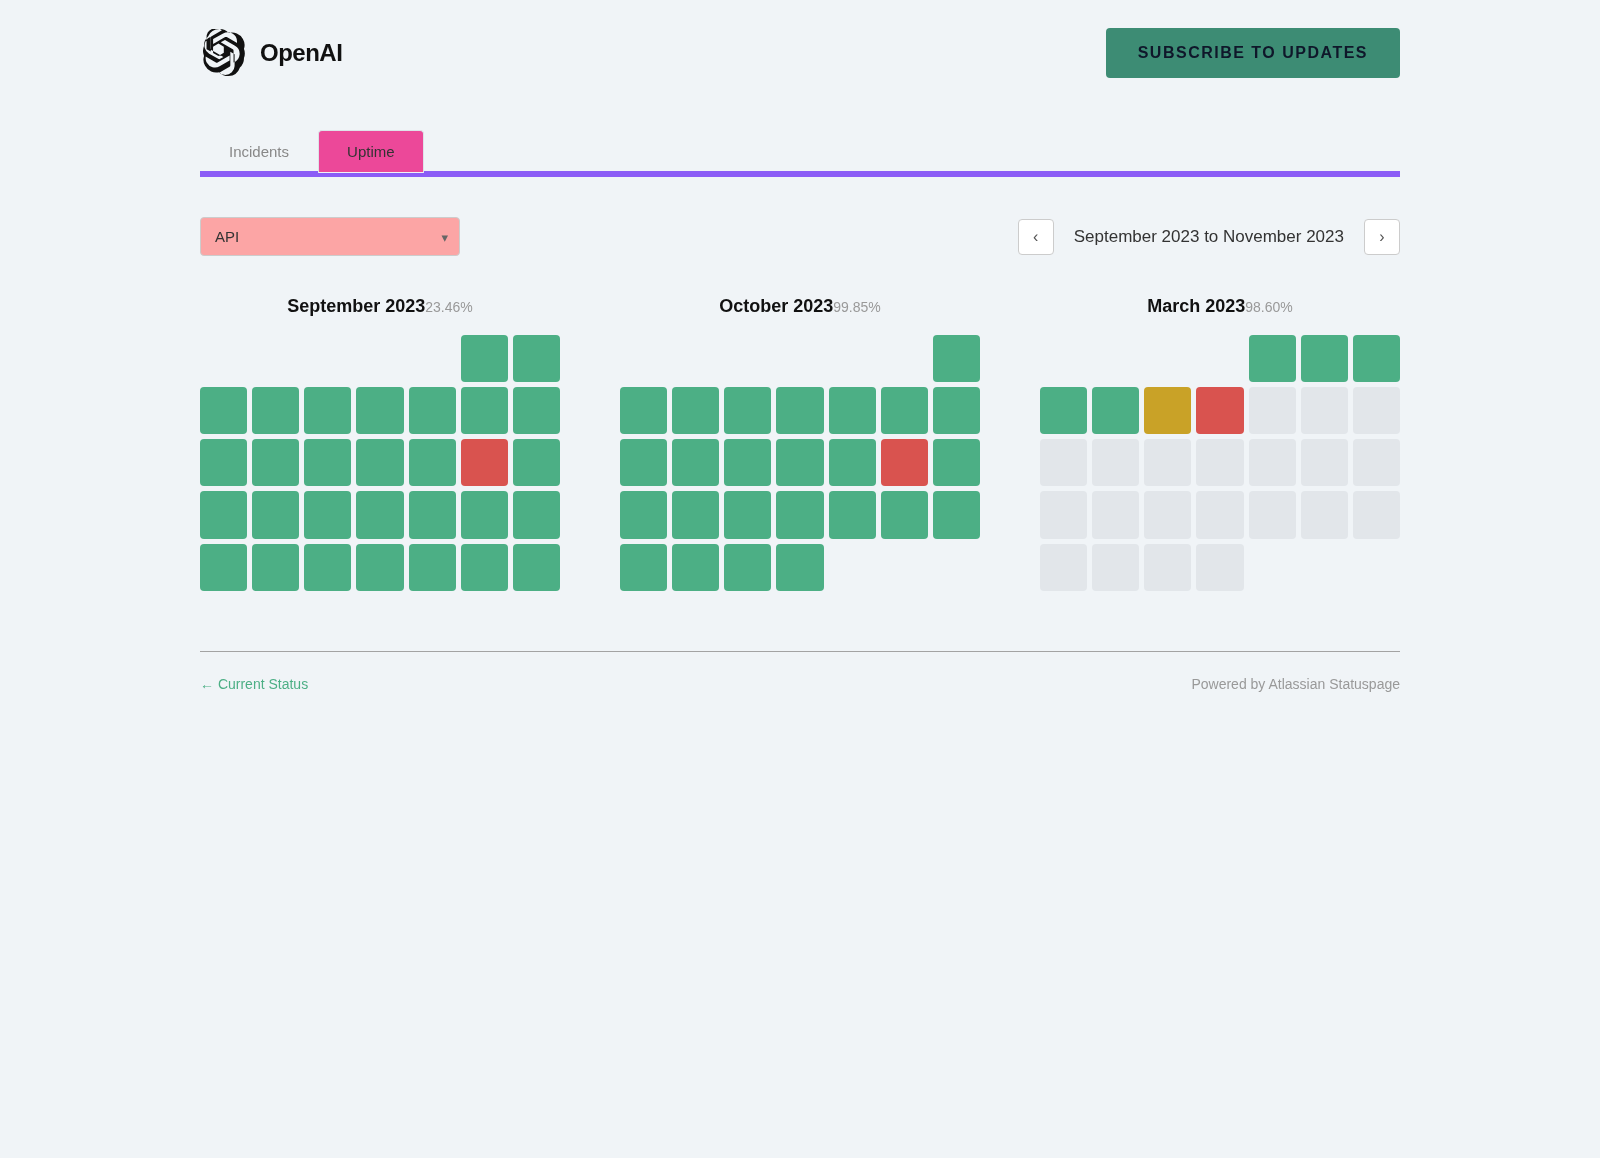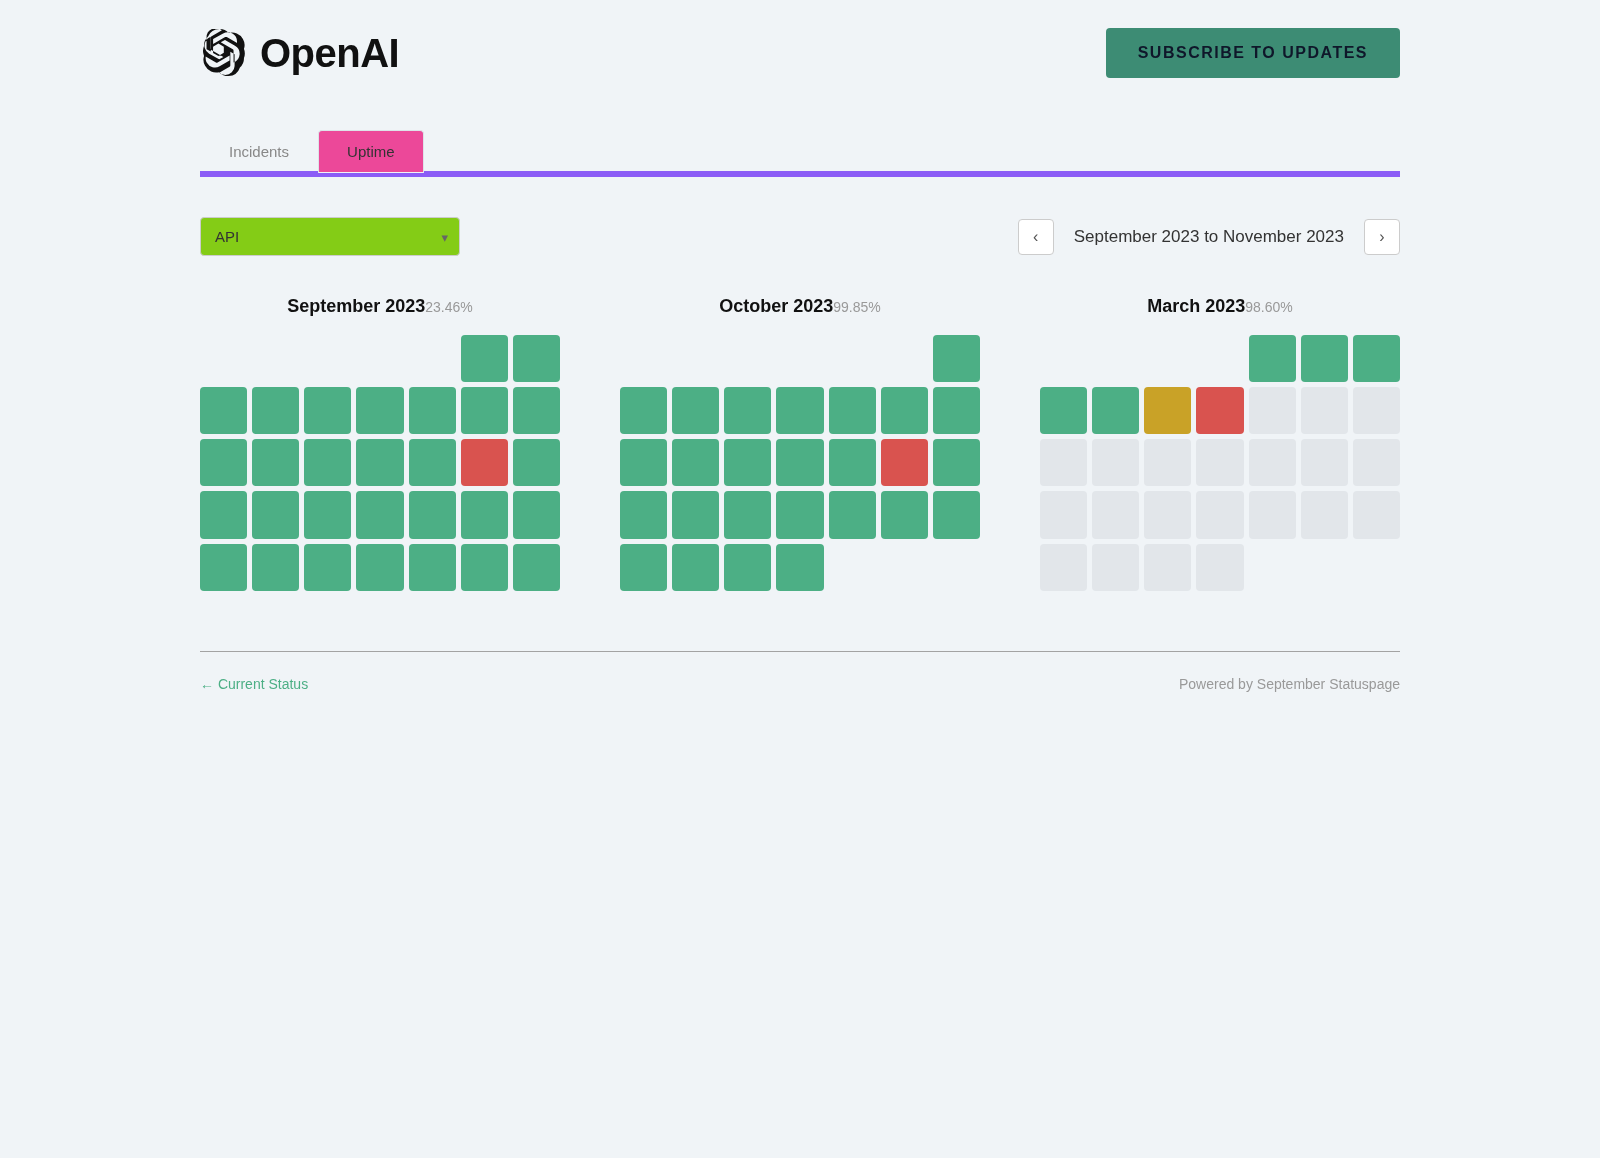--- a/index.html
+++ b/index.html
@@ -30,21 +30,21 @@
       align-items: center;
       gap: 12px;
     }
 
     .logo-icon {
       width: 48px;
       height: 48px;
     }
 
     .logo-text {
-      font-size: 40px;
+      font-size: 24px;
       font-weight: 700;
       color: #111;
       letter-spacing: -0.5px;
     }
 
     .subscribe-btn {
       background: #3d8c74;
       color: #0f172a;
       border: none;
       padding: 16px 32px;
@@ -96,21 +96,21 @@
       margin-top: 40px;
       margin-bottom: 40px;
     }
 
     .dropdown-wrapper {
       position: relative;
     }
 
     .dropdown {
       appearance: none;
-      background: #84cc16;
+      background: #fca5a5;
       border: 1px solid #ccc;
       border-radius: 4px;
       padding: 10px 40px 10px 14px;
       font-size: 15px;
       color: #333;
       cursor: pointer;
       width: 260px;
     }
 
     .dropdown-arrow {
@@ -383,16 +383,16 @@
           <div class="cal-cell future"></div>
           <div class="cal-cell empty"></div>
           <div class="cal-cell empty"></div>
           <div class="cal-cell empty"></div>
         </div>
       </div>
     </div>
 
   <footer class="footer">
     <a class="footer-link" href="#">← Current Status</a>
-    <span class="footer-powered">Powered by September Statuspage</span>
+    <span class="footer-powered">Powered by Atlassian Statuspage</span>
   </footer>
 
 </div>
 
 </body></html>

